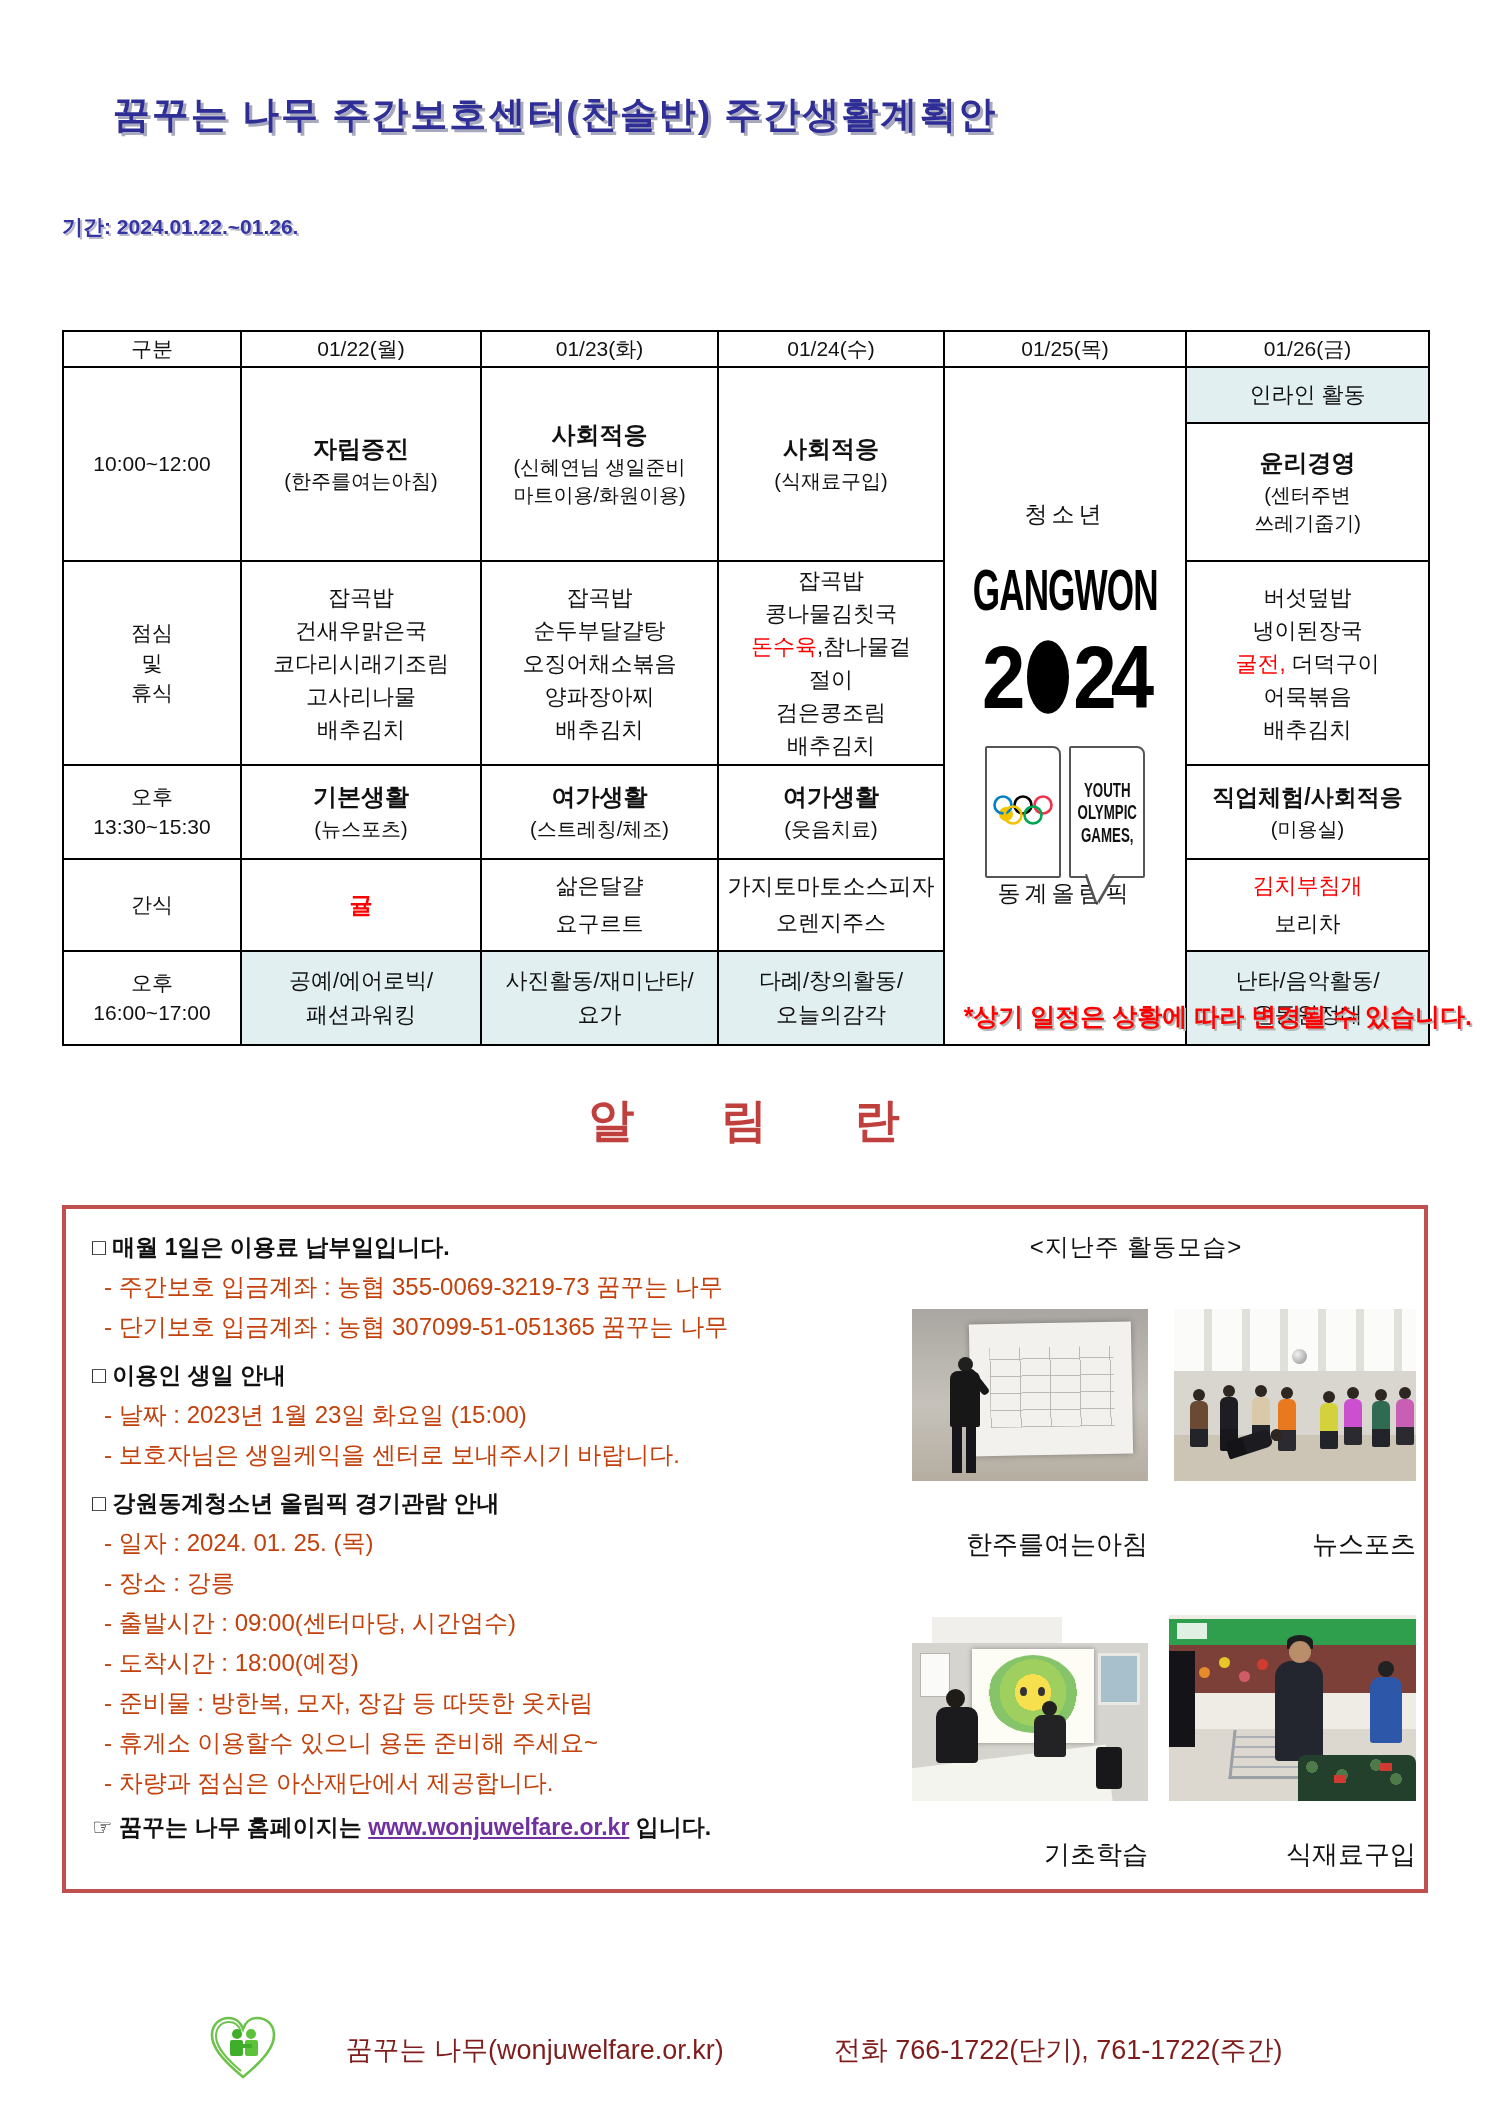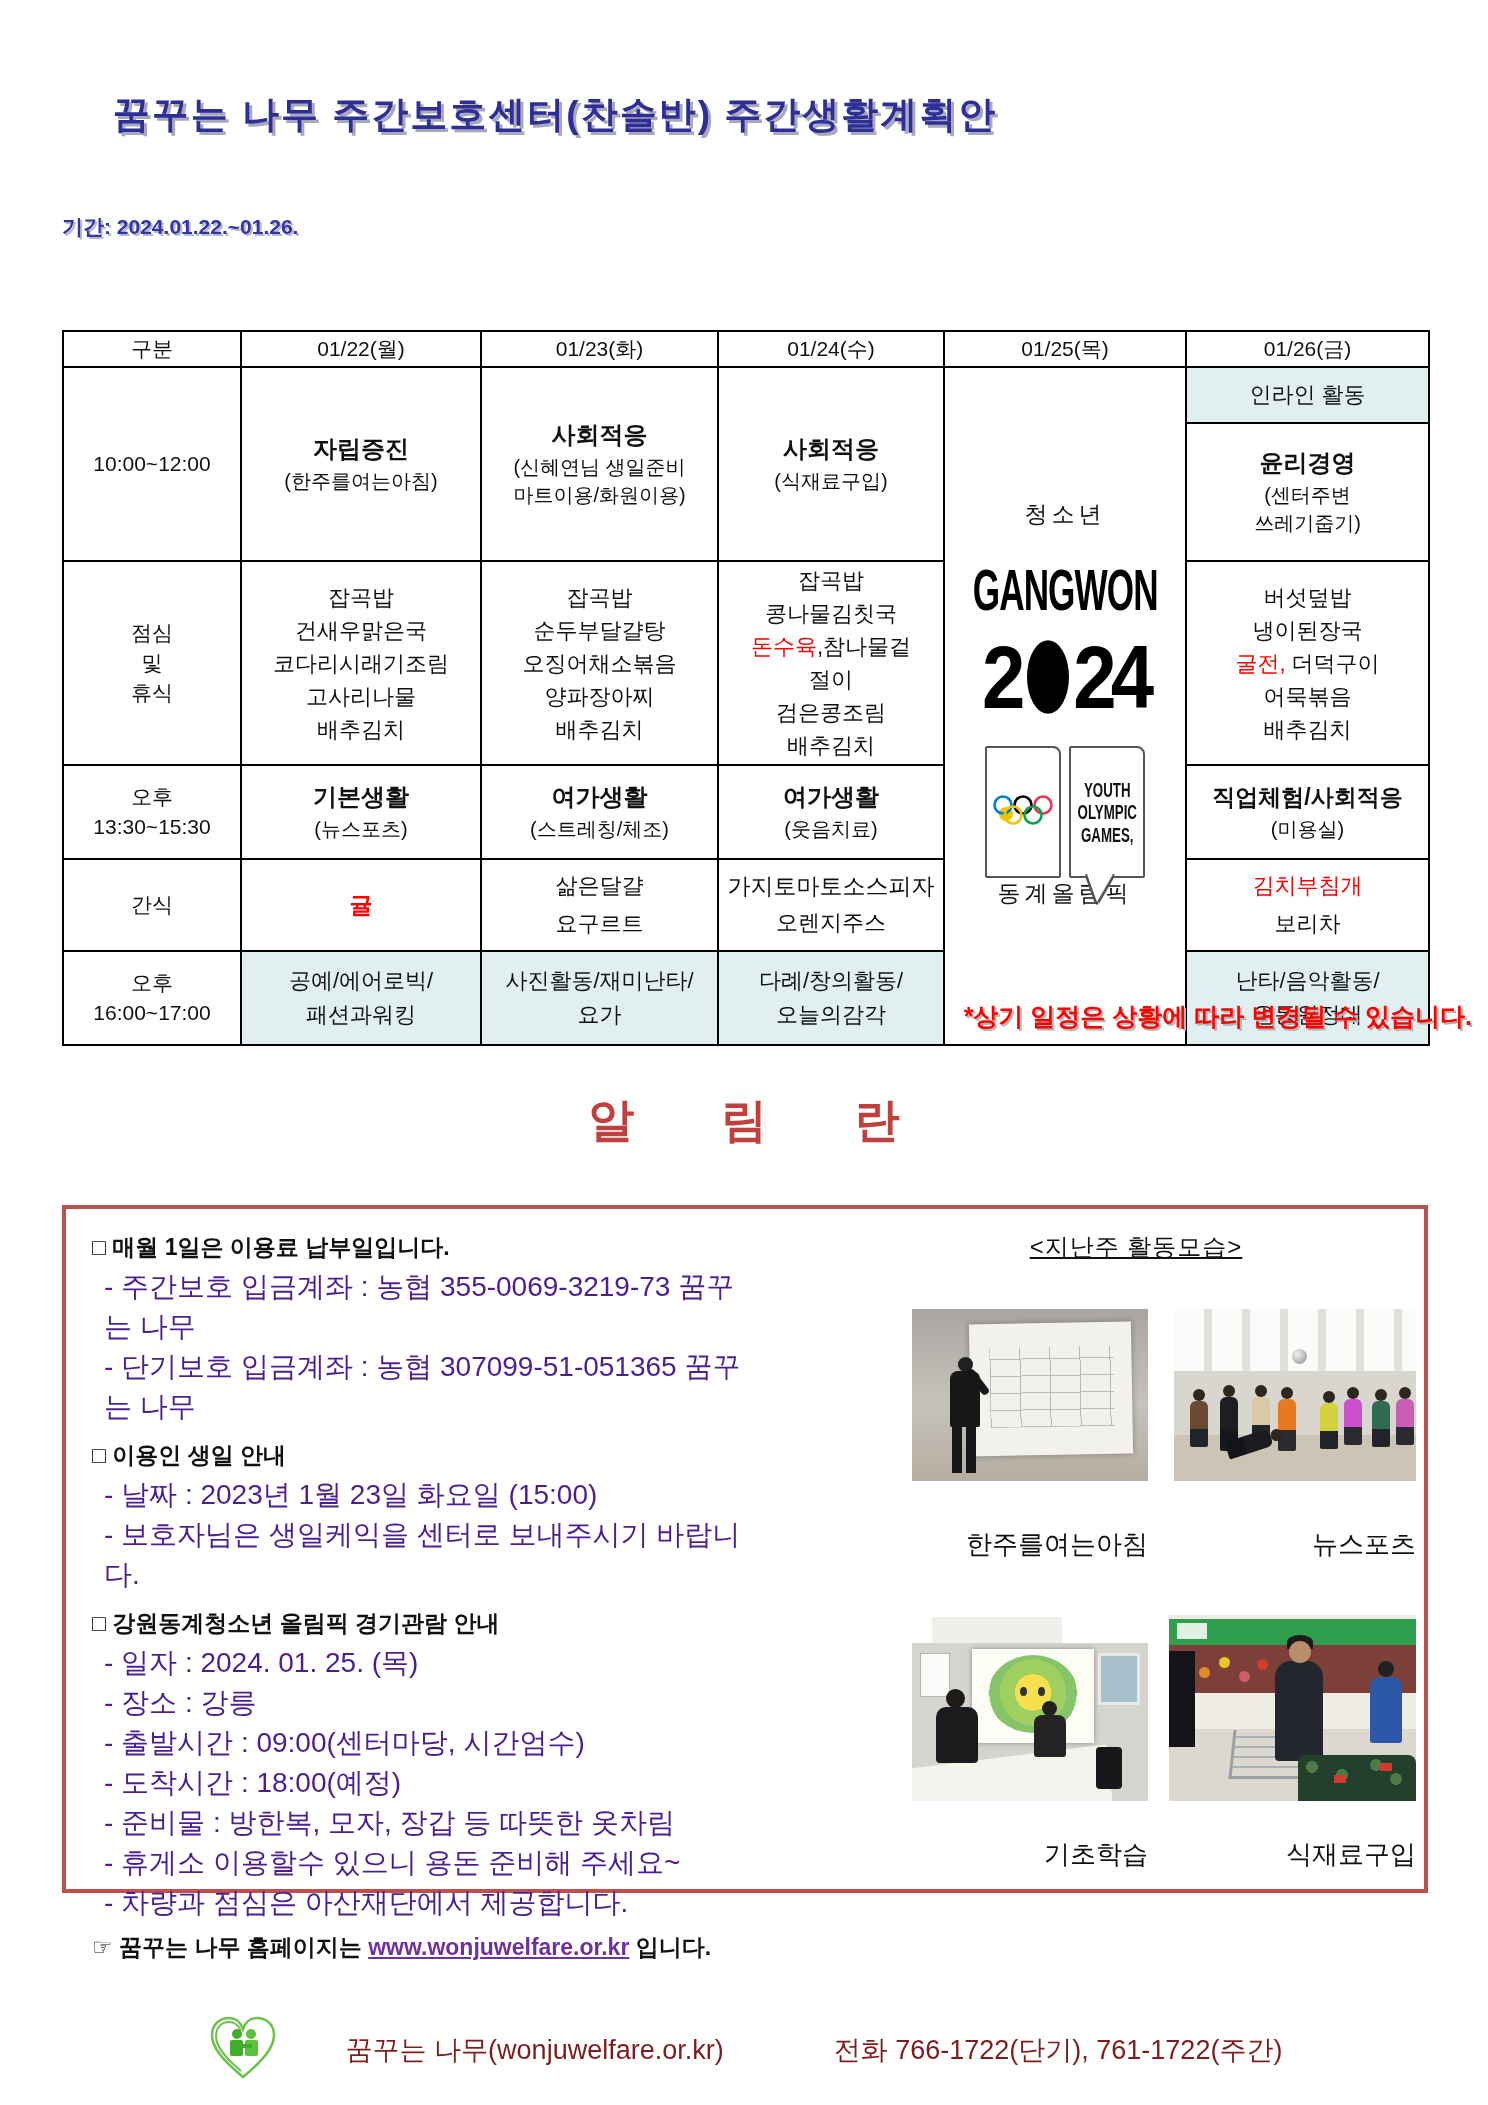--- a/index.html
+++ b/index.html
@@ -75,27 +75,27 @@
   .notice-title{
     position:absolute;top:1090px;left:0;width:1488px;text-align:center;
     font-size:46px;font-weight:bold;color:#c0403e;word-spacing:74px;
   }
   .notice-box{
     position:absolute;left:62px;top:1205px;width:1366px;height:688px;
     border:4px solid #c0504d;box-sizing:border-box;background:#fff;
   }
   .notice-text{position:absolute;left:26px;top:10px;width:660px;}
   .n-head{font-size:23px;font-weight:bold;line-height:40px;margin-top:8px;color:#111;}
-  .n-item{font-size:28px;line-height:40px;padding-left:12px;color:#4c1d95;}
+  .n-item{font-size:24px;line-height:40px;padding-left:12px;color:#c2410c;}
   .n-home{font-size:23px;font-weight:bold;line-height:44px;margin-top:2px;}
   .n-home a{color:#7030a0;text-decoration:underline;font-weight:bold;}
 
   .photos-header{
     position:absolute;left:790px;top:22px;width:560px;text-align:center;
-    font-size:24px;color:#111;letter-spacing:1px;text-decoration:underline;
+    font-size:24px;color:#111;letter-spacing:1px;
   }
   .caption{position:absolute;font-size:26px;text-align:right;color:#111;}
 
   
   .photo{position:absolute;overflow:hidden;background:#ddd;}
   
   #p1{left:846px;top:100px;width:236px;height:172px;background:linear-gradient(180deg,#a9a5a0 0%,#c6c2bb 55%,#b5ada0 100%);}
   .p1-screen{position:absolute;left:58px;top:14px;width:162px;height:132px;background:#f2f1ee;transform:rotate(-1deg);box-shadow:0 0 6px rgba(0,0,0,.3);}
   .p1-grid{position:absolute;left:20px;top:24px;right:18px;bottom:28px;
     background:repeating-linear-gradient(0deg,#b4b0a9 0 1px,transparent 1px 17px),

